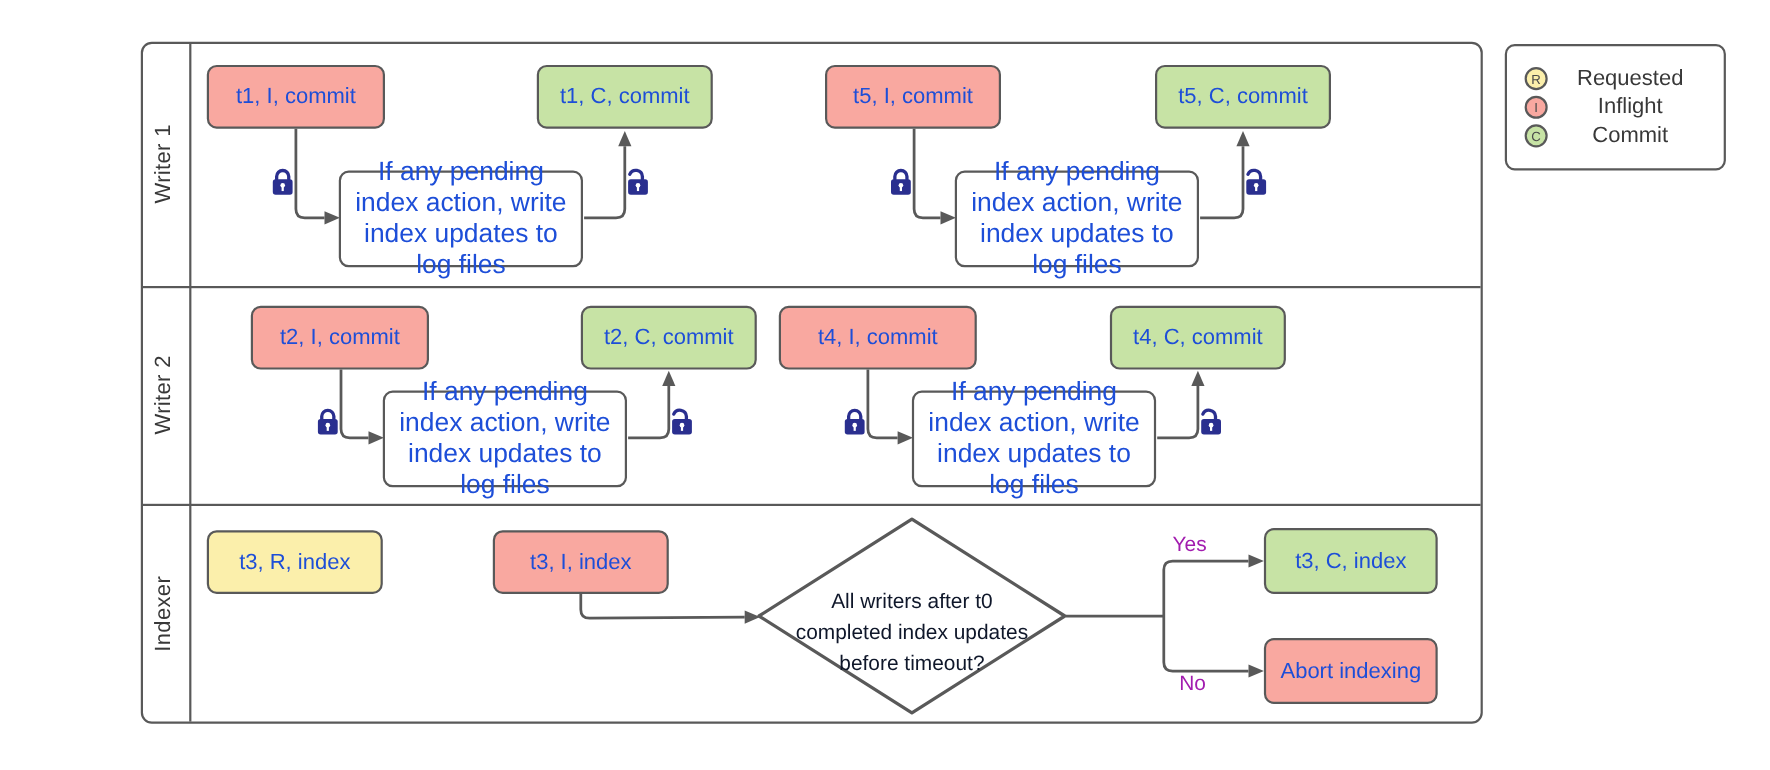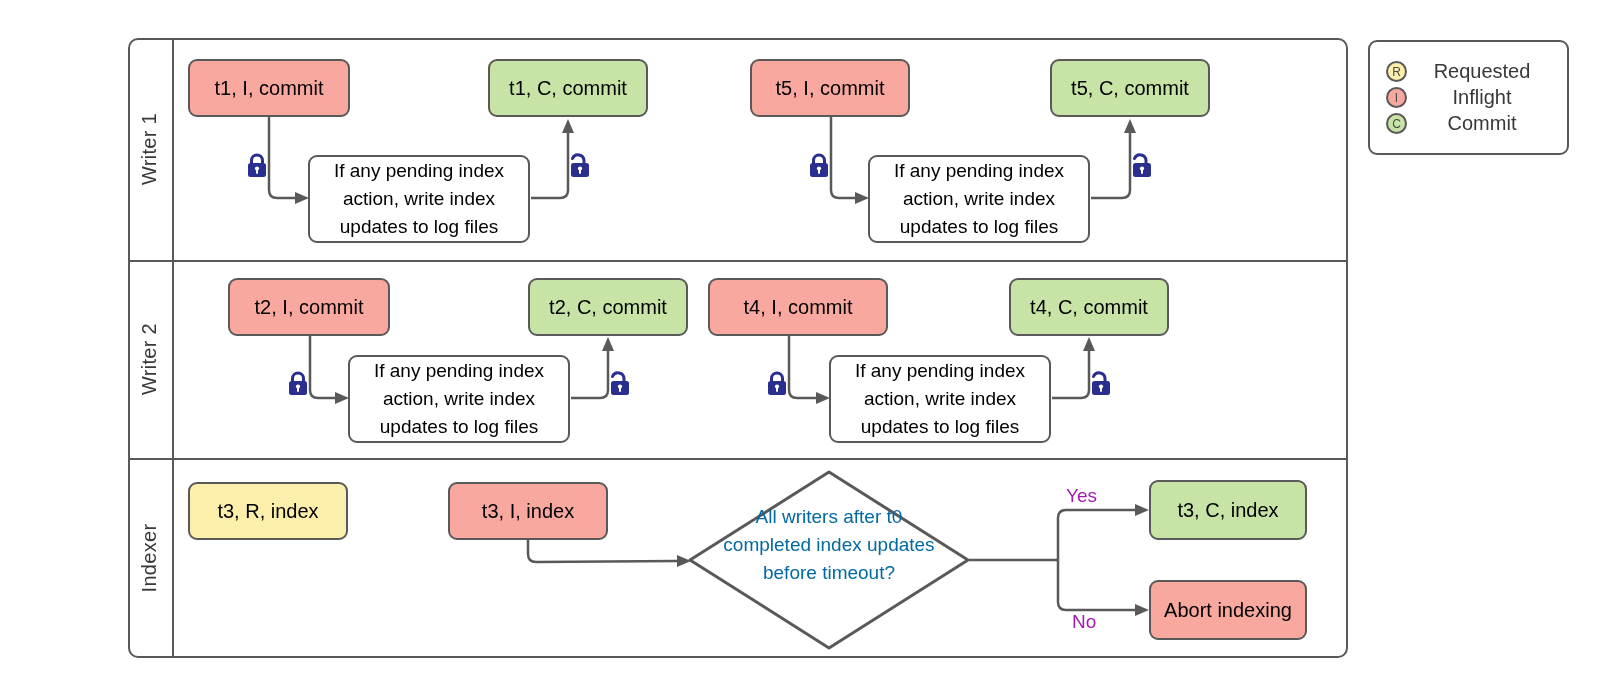--- a/index.html
+++ b/index.html
@@ -19,28 +19,28 @@
   .conn{fill:none;stroke:#595959;stroke-width:2.5;stroke-linejoin:round;}
   .arrowhead{fill:#595959;stroke:none;}
   .diamond{fill:#ffffff;stroke:#595959;stroke-width:3;stroke-linejoin:round;}
   .lock-stroke{fill:none;stroke:#2A2F8F;stroke-width:3;stroke-linecap:round;}
   .lock-body{fill:#2A2F8F;}
   .lock-hole{fill:#ffffff;}
 
   
   .node{position:absolute;box-sizing:border-box;border:2.5px solid #595959;border-radius:9px;
         display:flex;align-items:center;justify-content:center;text-align:center;
-        font-size:20px;color:#000000;line-height:1.25;}
+        font-size:20px;color:#1d4ed8;line-height:1.25;}
   .node.inflight{background:#F9A8A0;}
   .node.commit{background:#C7E3A5;}
   .node.requested{background:#FBEFAB;}
-  .node.note{background:#ffffff;font-size:19px;line-height:28px;padding:0 6px;}
-  .decision-text{position:absolute;left:690px;top:457px;width:278px;height:176px;
+  .node.note{background:#ffffff;font-size:24px;line-height:28px;padding:0 6px;}
+  .decision-text{position:absolute;left:690px;top:488px;width:278px;height:176px;
         display:flex;align-items:center;justify-content:center;text-align:center;
-        font-size:19px;line-height:28px;color:#0369a1;}
+        font-size:19px;line-height:28px;color:#0f172a;}
   .decision-text>span{display:block;width:234px;}
   .edge-label{position:absolute;font-size:19px;color:#a21caf;}
 
   
   .legend{position:absolute;left:1368px;top:40px;width:201px;height:115px;box-sizing:border-box;
         border:2.5px solid #595959;border-radius:9px;background:#ffffff;
         display:flex;flex-direction:column;justify-content:center;padding:4px 10px 4px 16px;}
   .legend-row{display:flex;align-items:center;height:26px;}
   .legend-chip{width:21px;height:21px;border-radius:50%;border:2.5px solid #595959;box-sizing:border-box;
         display:flex;align-items:center;justify-content:center;font-size:12px;color:#4a4a4a;flex:0 0 auto;}

